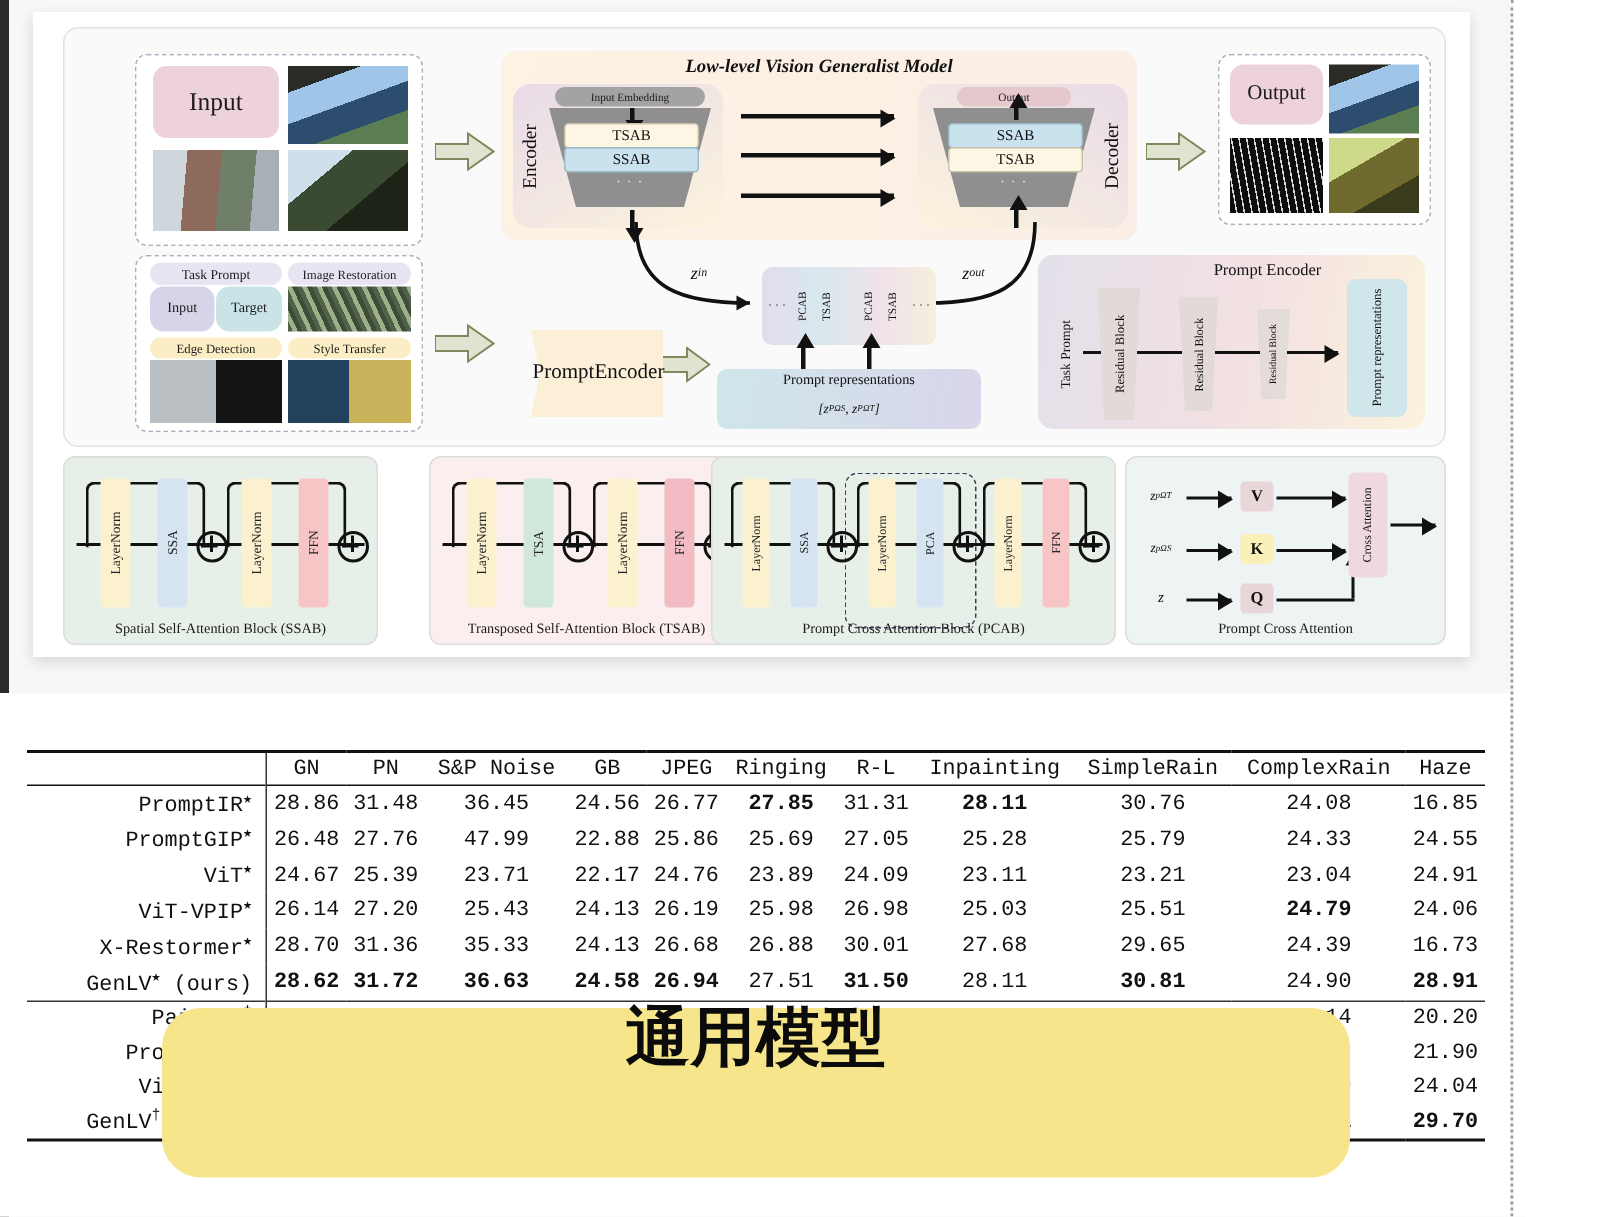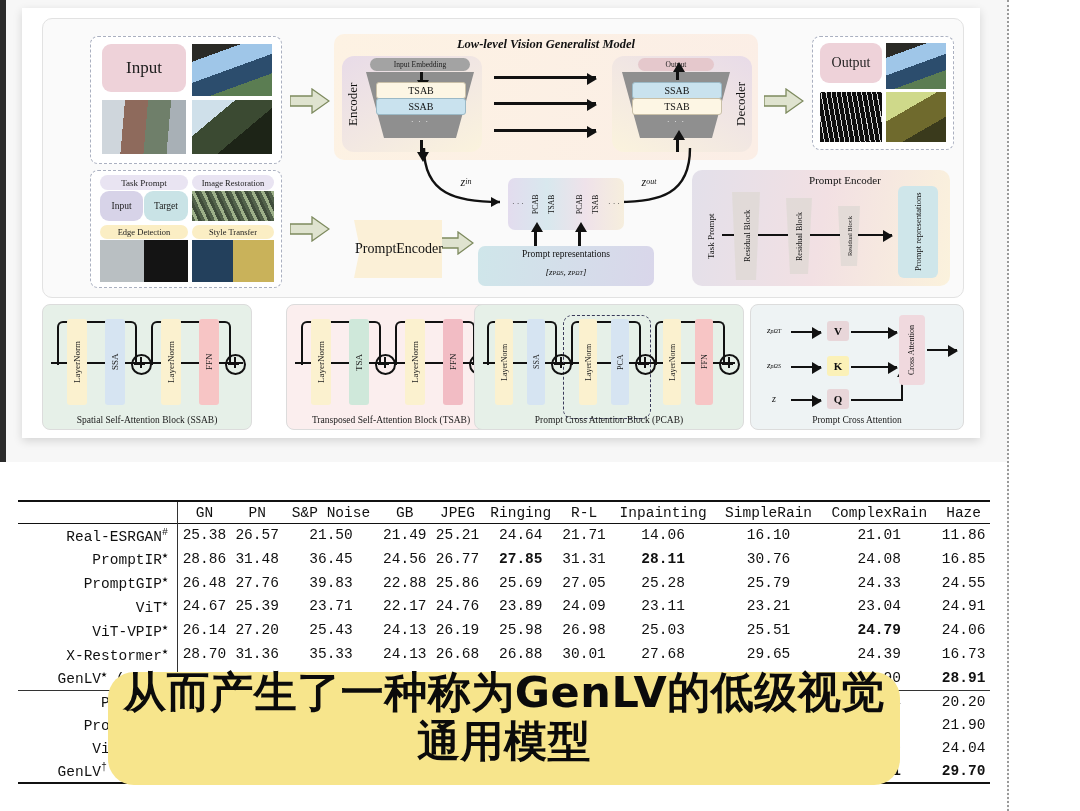--- a/index.html
+++ b/index.html
@@ -331,52 +331,38 @@
           <th>Ringing</th>
           <th>R-L</th>
           <th>Inpainting</th>
           <th>SimpleRain</th>
           <th>ComplexRain</th>
           <th>Haze</th>
         </tr>
     </thead>
     <tbody>
         <tr>
-          <td class="rowname">Real-ESRGAN<span class="sup">#</span></td>
-          <td class="vsep">25.38</td>
-          <td class="">26.57</td>
-          <td class="">21.50</td>
-          <td class="">21.49</td>
-          <td class="">25.21</td>
-          <td class="">24.64</td>
-          <td class="">21.71</td>
-          <td class="">14.06</td>
-          <td class="">16.10</td>
-          <td class="">21.01</td>
-          <td class="">11.86</td>
-        </tr>
-        <tr>
           <td class="rowname">PromptIR<span class="sup">★</span></td>
           <td class="vsep">28.86</td>
           <td class="">31.48</td>
           <td class="">36.45</td>
           <td class="">24.56</td>
           <td class="">26.77</td>
           <td class="b">27.85</td>
           <td class="">31.31</td>
           <td class="b">28.11</td>
           <td class="">30.76</td>
           <td class="">24.08</td>
           <td class="">16.85</td>
         </tr>
         <tr>
           <td class="rowname">PromptGIP<span class="sup">★</span></td>
           <td class="vsep">26.48</td>
           <td class="">27.76</td>
-          <td class="">39.83</td>
+          <td class="">47.99</td>
           <td class="">22.88</td>
           <td class="">25.86</td>
           <td class="">25.69</td>
           <td class="">27.05</td>
           <td class="">25.28</td>
           <td class="">25.79</td>
           <td class="">24.33</td>
           <td class="">24.55</td>
         </tr>
         <tr>
@@ -490,18 +476,17 @@
           <td class="b">28.18</td>
           <td class="b">25.11</td>
           <td class="b">29.70</td>
         </tr>
       </tbody>
   </table>
 </div>
 
 <div class="highlight"></div>
 <div class="overlay">
-  <div>从而产生了一种称为GenLV的低级视觉</div>
   <div>通用模型</div>
 </div>
 
 <div class="edge-dotted"></div>
 <div class="right-gutter"></div>
 
 </body></html>

